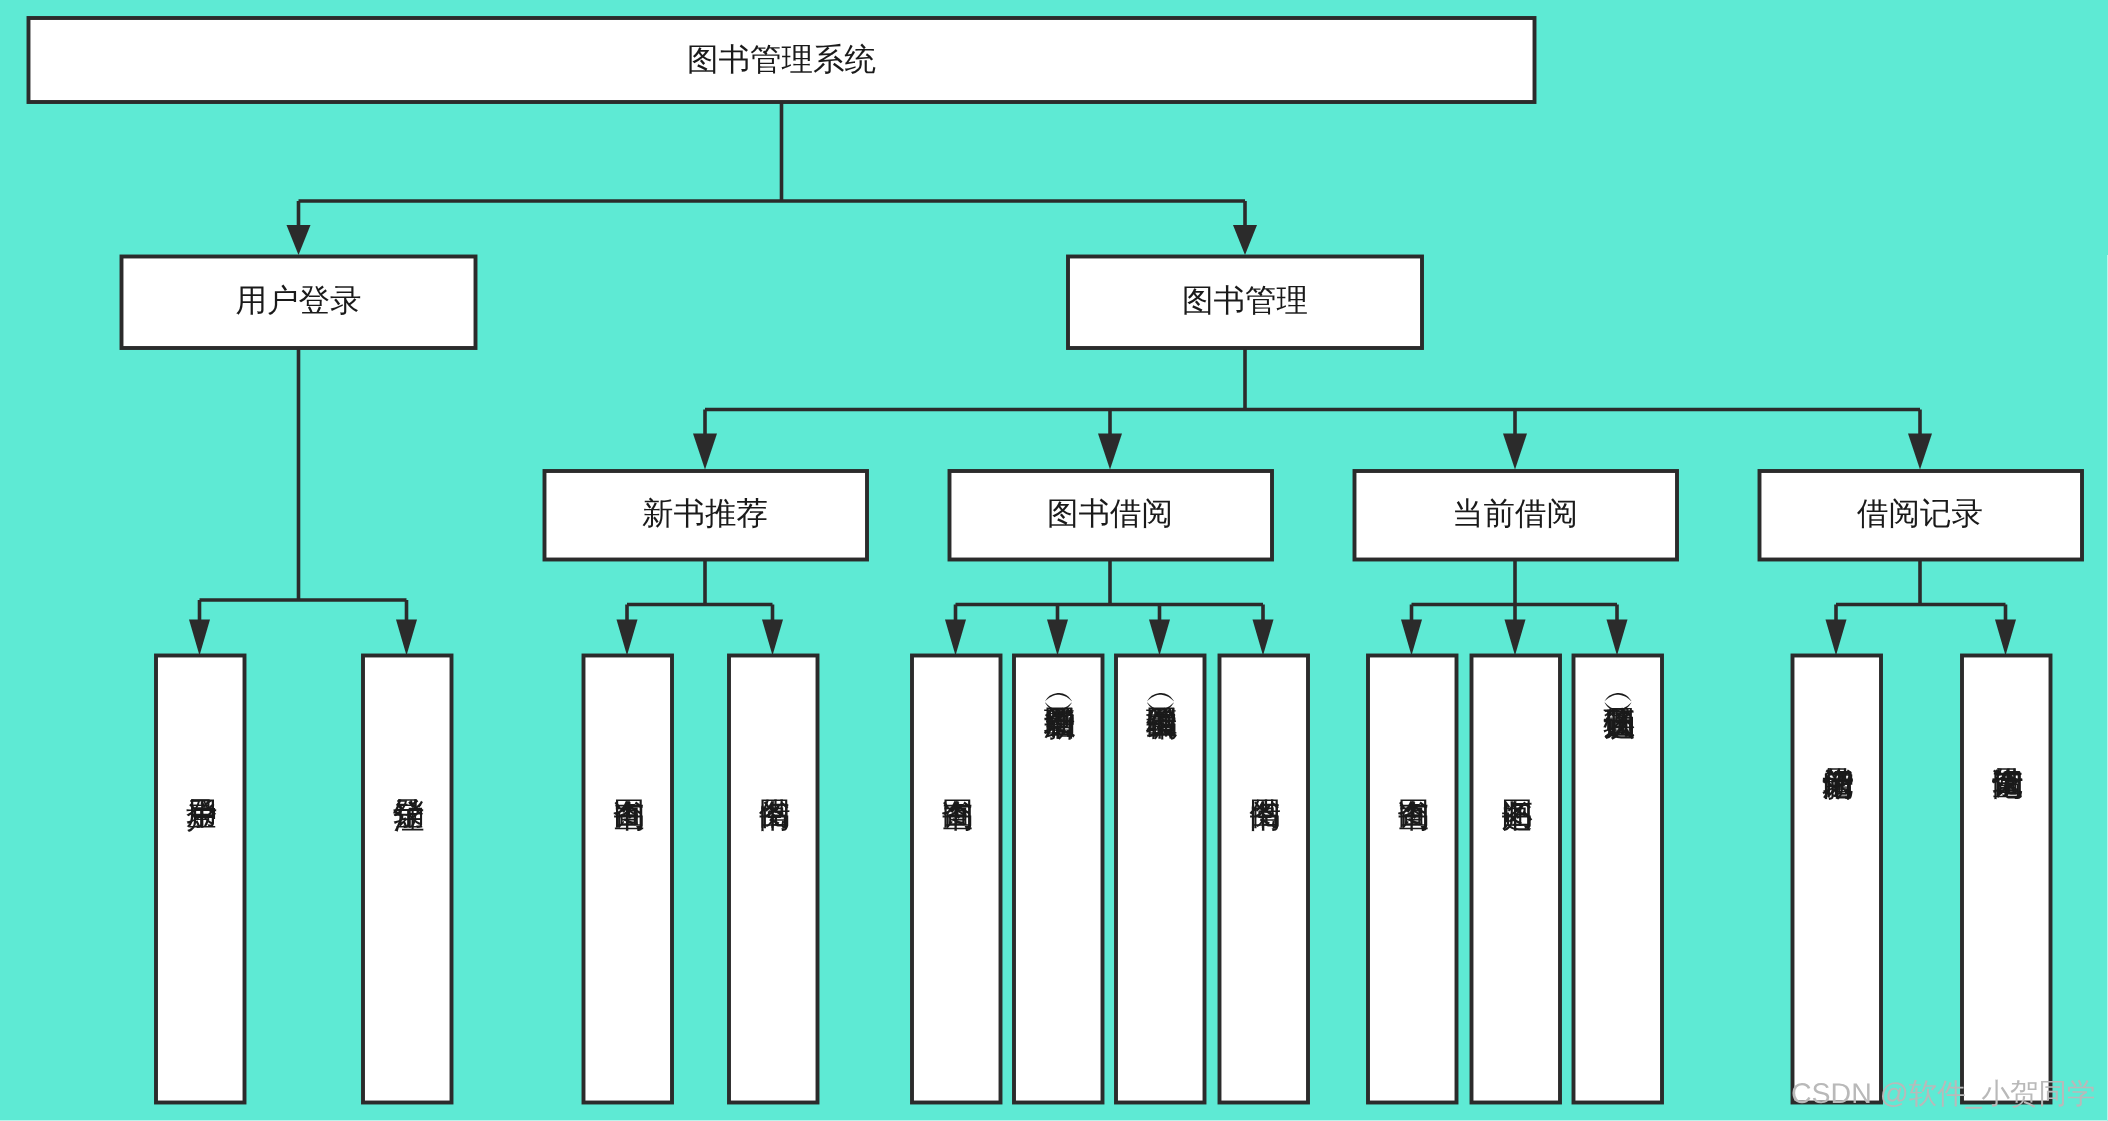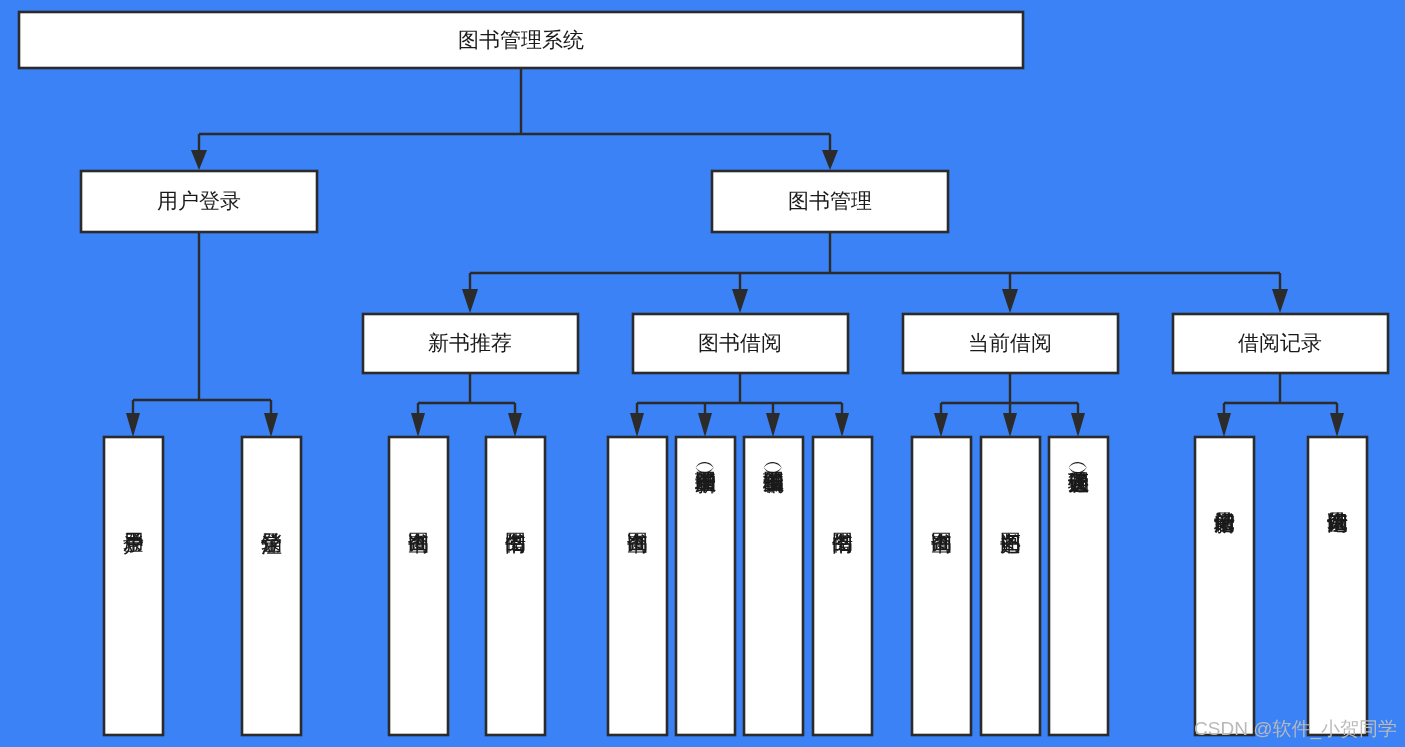--- a/index.html
+++ b/index.html
@@ -8,21 +8,21 @@
     padding: 0;
     background: #ffffff;
   }
   body {
     font-family: "Liberation Sans", "DejaVu Sans", sans-serif;
   }
   #diagram-root {
     position: relative;
     width: 1405px;
     height: 747px;
-    background: #3b82f6;
+    background: #5eead4;
     overflow: hidden;
   }
   svg#tree-svg {
     position: absolute;
     left: 0;
     top: 0;
     width: 1405px;
     height: 747px;
     display: block;
   }

